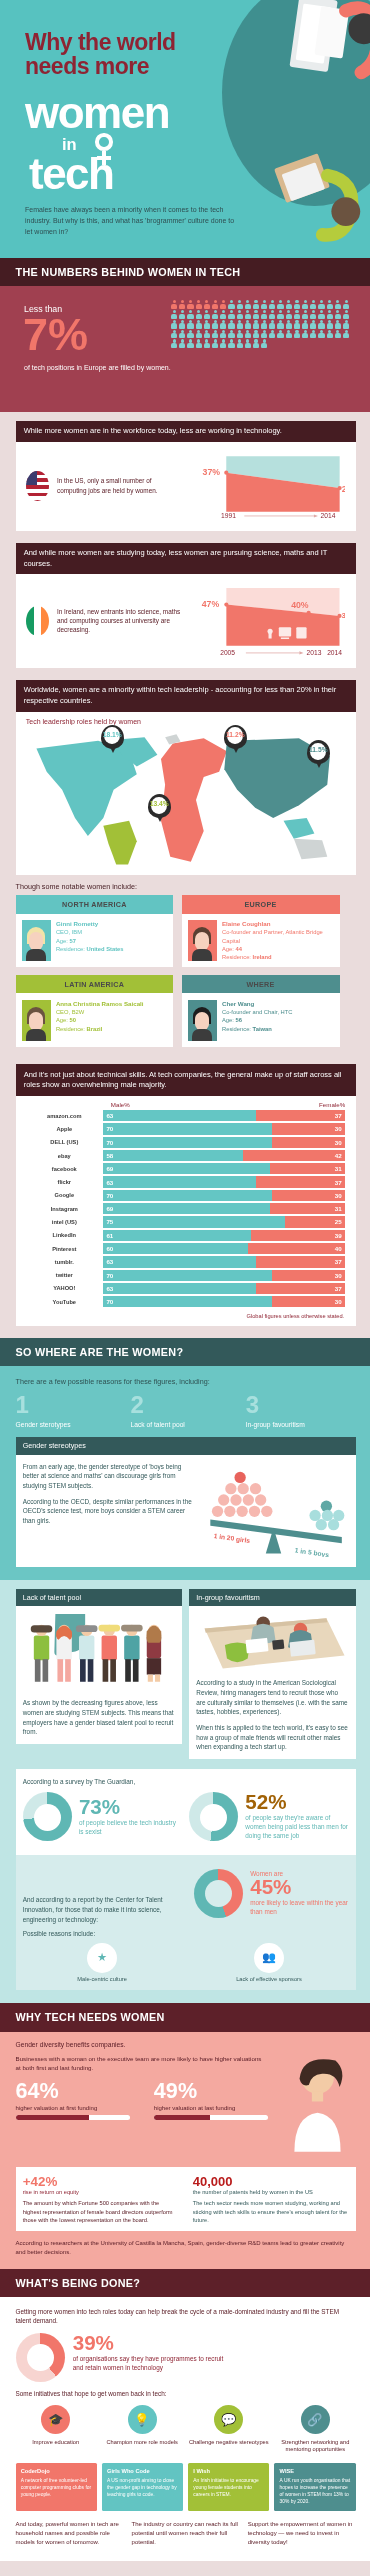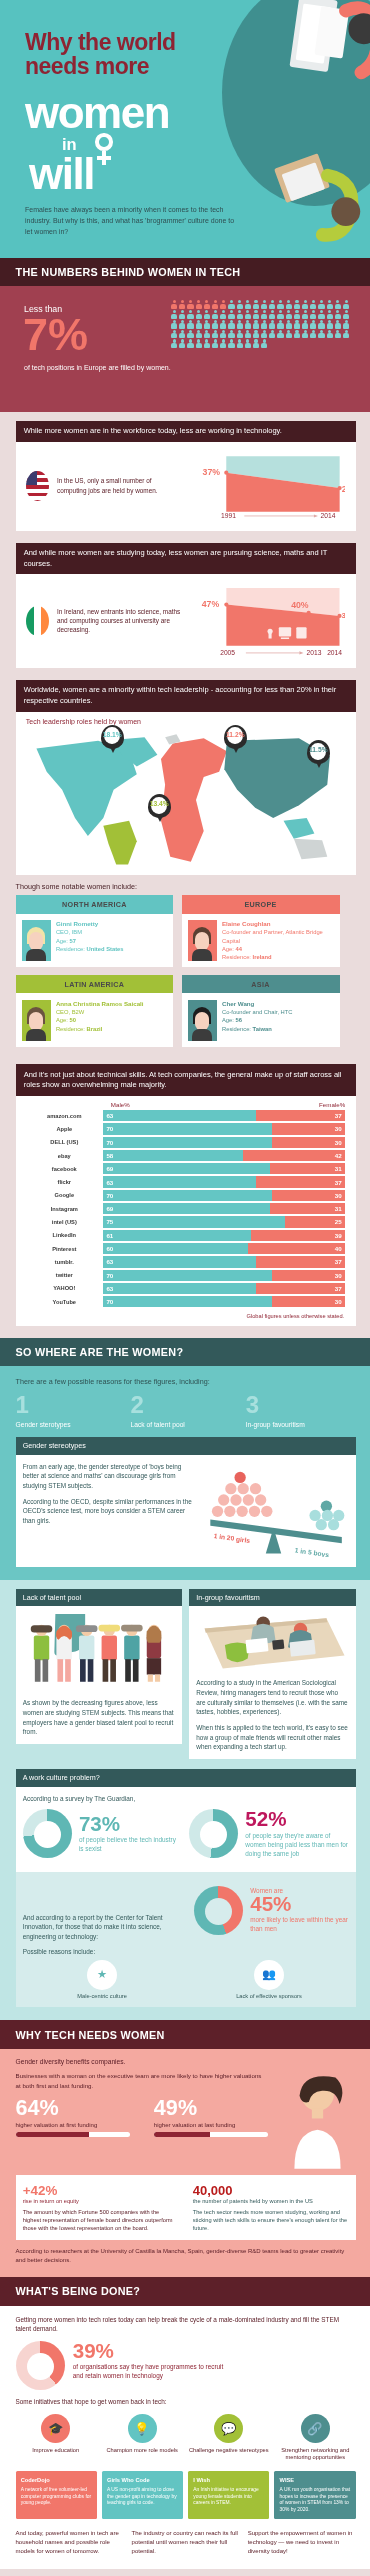--- a/index.html
+++ b/index.html
@@ -158,21 +158,21 @@
       <span>Why the world</span><br>
       <span>needs more</span>
     </div>
     <div class="hero-title2">women</div>
     <div class="venus">
       <div class="ring"></div>
         <div class="stem"></div>
         <div class="cross"></div>
     </div>
     <div class="hero-in">in</div>
-    <div class="hero-tech">will</div>
+    <div class="hero-tech">tech</div>
     <div class="hero-sub">Females have always been a minority when it comes to the tech industry. But why is this, and what has 'brogrammer' culture done to let women in?</div>
   </section>
 
   <div class="band dark">THE NUMBERS BEHIND WOMEN IN TECH</div>
 
   <section class="sec-numbers">
     <div class="stat7">
       <div class="lbl">Less than</div>
       <div class="big">7%</div>
       <div class="cap">of tech positions in Europe are filled by women.</div>
@@ -312,21 +312,21 @@
           <div class="pcard-bd">
             <div class="avatar" style="background:#a2c037">
               <div class="hair" style="background:#6b5340"></div>
               <div class="head"></div>
               <div class="body"></div>
             </div>
             <div class="pcard-txt" style="color:#a2c037"><span class="nm">Anna Christina Ramos Saicali</span><span>CEO, B2W</span><br><span>Age: <b>50</b></span><br><span>Residence: <b>Brazil</b></span></div>
           </div>
         </div>
         <div class="pcard">
-          <div class="pcard-hd" style="background:#4e8e8e">ASIA</div>
+          <div class="pcard-hd" style="background:#4e8e8e">WHERE</div>
           <div class="pcard-bd">
             <div class="avatar" style="background:#4e8e8e">
               <div class="hair" style="background:#1d1d1d"></div>
               <div class="head"></div>
               <div class="body"></div>
             </div>
             <div class="pcard-txt" style="color:#4e8e8e"><span class="nm">Cher Wang</span><span>Co-founder and Chair, HTC</span><br><span>Age: <b>56</b></span><br><span>Residence: <b>Taiwan</b></span></div>
           </div>
         </div>
       </div>
@@ -570,39 +570,38 @@
             <rect x="95" y="48" width="42" height="26" rx="2" fill="#fff" transform="rotate(-6 116 61)"></rect>
             <rect x="146" y="50" width="22" height="18" rx="2" fill="#3a3a3a" transform="rotate(-6 157 59)"></rect>
           </svg>
           <p style="margin-top:5.2px">According to a study in the American Sociological Review, hiring managers tend to recruit those who are culturally similar to themselves (i.e. with the same tastes, hobbies, experiences).</p>
           <p style="margin-top:6.2px">When this is applied to the tech world, it's easy to see how a group of male friends will recruit other males when expanding a tech start up.</p>
         </div>
       </div>
     </div>
 
     <div style="margin-top:10.3px">
-      <div class="sub-hd">A work culture problem?</div>
       <div class="sub-bd">
         <div>According to a survey by The Guardian,</div>
         <div style="display:flex;gap:7.2px">
           <div class="wc-row" style="flex:1">
             <div class="ring" id="ring73" style="background: conic-gradient(rgb(95, 183, 180) 0deg, rgb(95, 183, 180) 73%, rgb(207, 233, 232) 73%, rgb(207, 233, 232) 100%);">
                 <div class="hole" style="background:#fff"></div>
               </div>
             <div>
               <div class="ring-num" style="color:#5fb7b4">73%</div>
               <div class="ring-cap" style="color:#5fb7b4">of people believe the tech industry is sexist</div>
             </div>
           </div>
           <div class="wc-row" style="flex:1">
             <div class="ring" id="ring52" style="background: conic-gradient(rgb(95, 183, 180) 0deg, rgb(95, 183, 180) 52%, rgb(207, 233, 232) 52%, rgb(207, 233, 232) 100%);">
                 <div class="hole" style="background:#fff"></div>
               </div>
             <div>
-              <div class="ring-num" style="color:#be185d">52%</div>
+              <div class="ring-num" style="color:#a16207">52%</div>
               <div class="ring-cap" style="color:#5fb7b4">of people say they're aware of women being paid less than men for doing the same job</div>
             </div>
           </div>
         </div>
       </div>
       <div style="background:#d6ecec;padding:8.2px 7.2px;">
         <div style="display:flex;gap:17px;align-items:flex-end">
           <div style="flex:1;font-size:6.4px;line-height:1.5;color:#33595a">And according to a report by the Center for Talent Innovation, for those that do make it into science, engineering or technology:</div>
           <div class="wc-row" style="flex:1">
             <div class="ring" id="ring45" style="background: conic-gradient(rgb(241, 118, 106) 0deg, rgb(241, 118, 106) 45%, rgb(95, 183, 180) 45%, rgb(95, 183, 180) 100%);">
@@ -654,21 +653,21 @@
         </div>
       </div>
       <svg width="77" height="98" viewBox="0 0 150 190">
         <circle cx="75" cy="45" r="32" fill="#f3cba6"></circle>
         <path d="M40 48 q5 -48 70 -36 q22 20 8 52 q-6 -28 -34 -26 q-22 2 -26 22 q-14 4 -18 -12" fill="#3f2a22"></path>
         <path d="M30 190 q0 -70 45 -76 q45 6 45 76 Z" fill="#fff"></path>
         <rect x="64" y="72" width="22" height="20" fill="#f3cba6"></rect>
       </svg>
     </div>
 
-    <div style="display:flex;gap:0;margin-top:6px">
+    <div style="display:flex;gap:0;margin-top:15px">
       <div style="flex:1;background:#fff;padding:7.2px">
         <div style="font-size:13.4px;font-weight:bold;color:#f1766a">+42%</div>
         <div style="font-size:5.7px;color:#8e2433">rise in return on equity</div>
         <div style="font-size:5.7px;color:#5d2029;margin-top:4.1px;line-height:1.45">The amount by which Fortune 500 companies with the highest representation of female board directors outperform those with the lowest representation on the board.</div>
       </div>
       <div style="flex:1;background:#fff;padding:7.2px">
         <div style="font-size:13px;font-weight:bold;color:#b91c1c">40,000</div>
         <div style="font-size:5.7px;color:#33595a">the number of patents held by women in the US</div>
         <div style="font-size:5.7px;color:#33595a;margin-top:4.1px;line-height:1.45">The tech sector needs more women studying, working and sticking with tech skills to ensure there's enough talent for the future.</div>
       </div>

